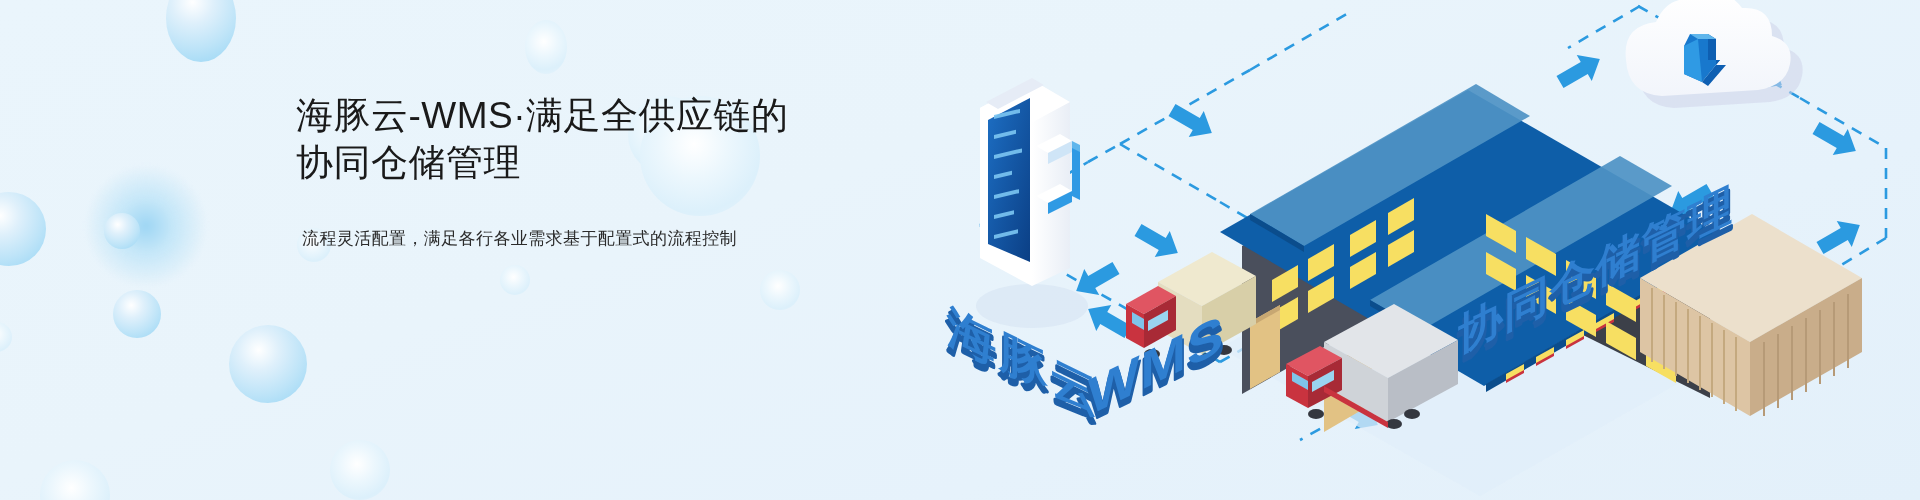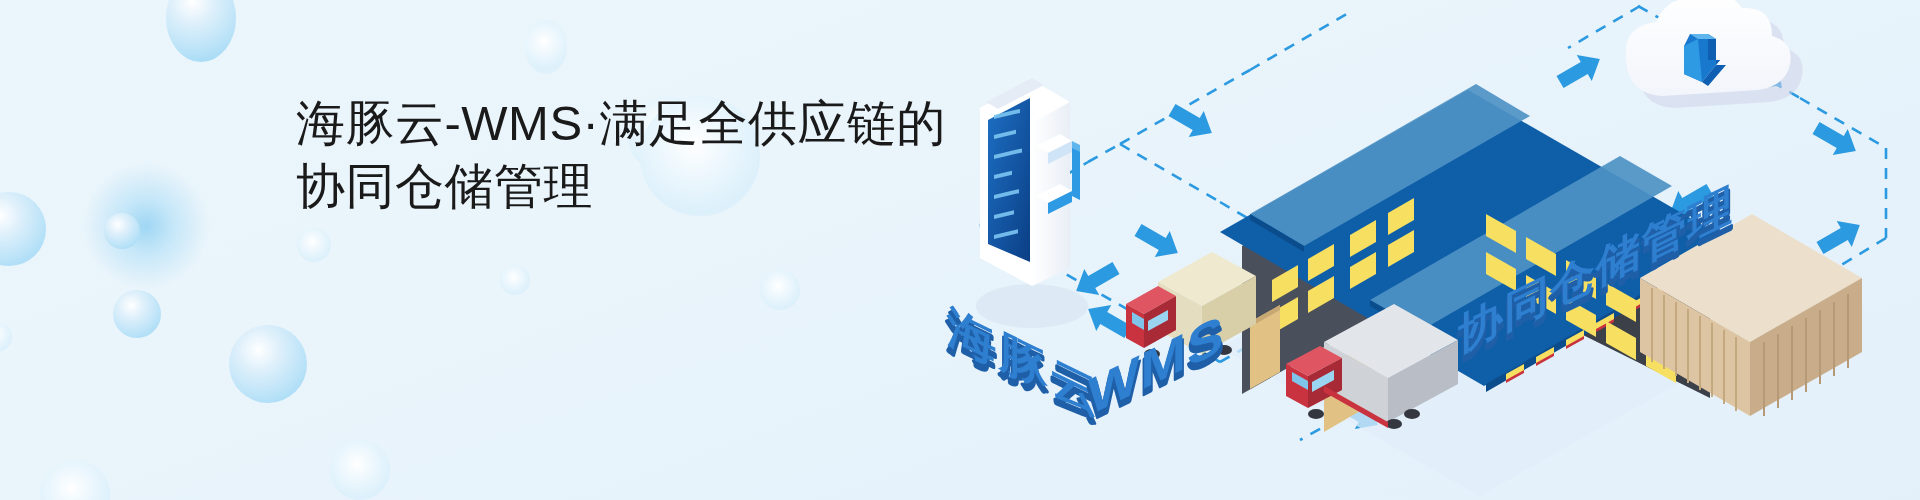--- a/index.html
+++ b/index.html
@@ -36,21 +36,21 @@
 
   
   .copy {
     position: absolute;
     left: 296px;
     top: 92px;
     width: 760px;
   }
   .headline {
     margin: 0;
-    font-size: 49px;
+    font-size: 37px;
     line-height: 1.28;
     font-weight: 400;
     letter-spacing: 0.5px;
     color: #1a1a1a;
     white-space: pre-line;
   }
   .subhead {
     margin: 38px 0 0 6px;
     font-size: 17px;
     line-height: 1.6;
@@ -90,20 +90,21 @@
     <div class="bub soft" style="left:500px; top:265px; width:30px; height:30px;"></div>
     <div class="bub soft" style="left:760px; top:270px; width:40px; height:40px;"></div>
     <div class="bub soft" style="left:640px; top:96px; width:120px; height:120px;"></div>
     <div class="bub soft" style="left:330px; top:440px; width:60px; height:60px;"></div>
     <div class="bub soft" style="left:40px; top:460px; width:70px; height:70px;"></div>
   </div>
 
   <div class="copy">
     <h1 class="headline">海豚云-WMS·满足全供应链的
 协同仓储管理</h1>
+    <p class="subhead">流程灵活配置，满足各行各业需求基于配置式的流程控制</p>
   </div>
 
   <div class="art">
     <svg viewBox="0 0 1000 500" xmlns="http://www.w3.org/2000/svg" aria-hidden="true">
       <defs>
         <linearGradient id="gCloud" x1="0" y1="0" x2="0" y2="1">
           <stop offset="0" stop-color="#ffffff"></stop>
             <stop offset="1" stop-color="#f2f5fb"></stop>
         </linearGradient>
         <linearGradient id="gSrv" x1="0" y1="0" x2="1" y2="0">

